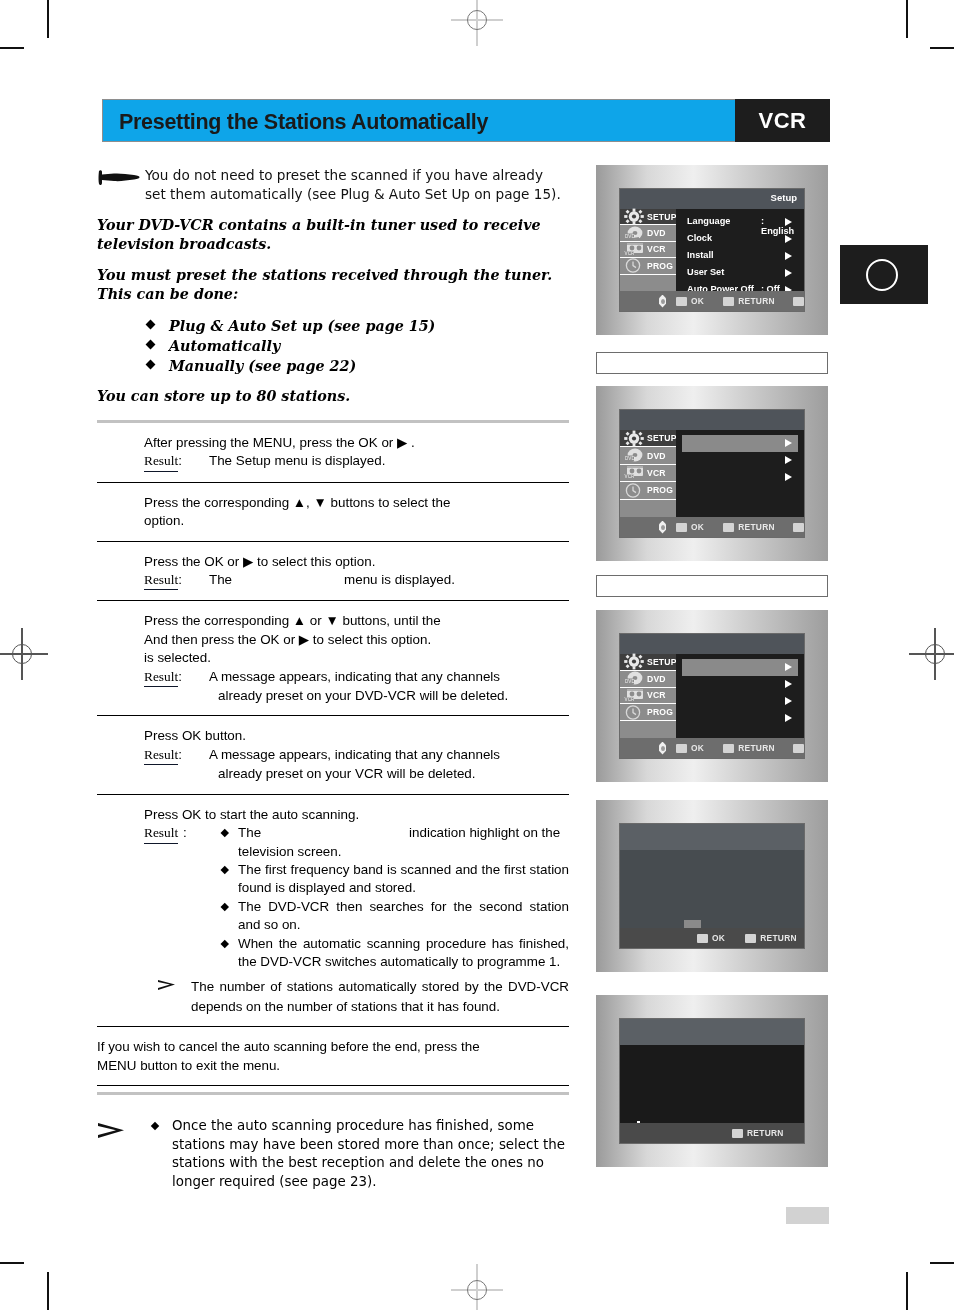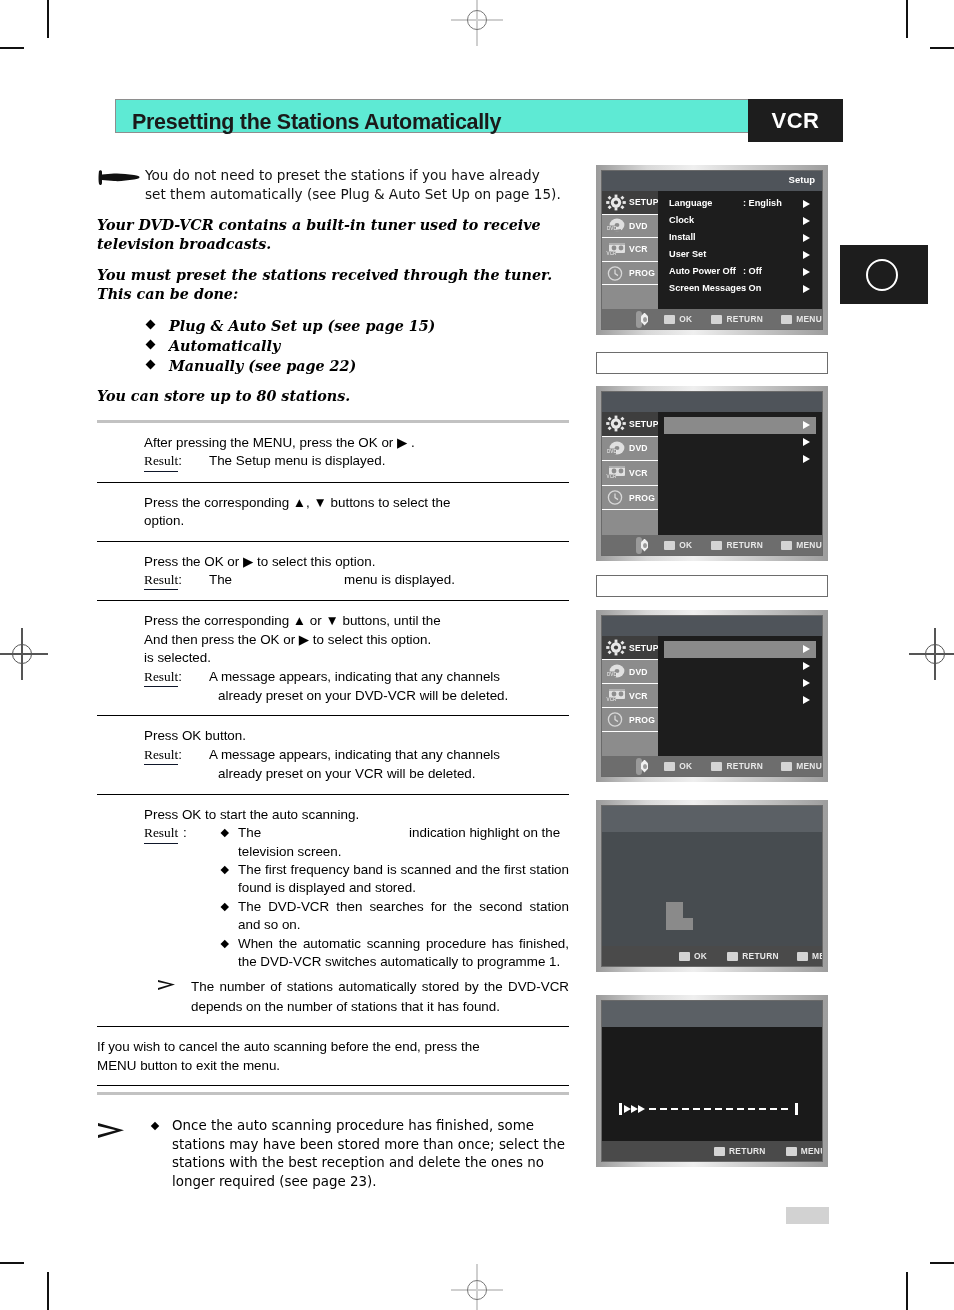--- a/index.html
+++ b/index.html
@@ -9,22 +9,22 @@
   
   .cropmark{position:absolute;background:#111;}
   .regmark{position:absolute;width:34px;height:34px;}
   .regmark .rv{position:absolute;left:16px;top:-9px;width:1.5px;height:52px;background:#555;}
   .regmark .rh{position:absolute;top:16px;left:-9px;width:52px;height:1.5px;background:#555;}
   .regmark .rc{position:absolute;left:7px;top:7px;width:18px;height:18px;border:1.4px solid #555;border-radius:50%;background:transparent;}
   .regmark.soft .rv,.regmark.soft .rh{background:#cfcfcf;}
   .regmark.soft .rc{border-color:#777;}
 
   
-  .header{position:absolute;left:115px;top:99px;width:728px;height:34px;
-          background:#5eead4;border:1px solid #8e8e8e;box-sizing:border-box;}
+  .header{position:absolute;left:102px;top:99px;width:728px;height:43px;
+          background:#0ea5e9;border:1px solid #8e8e8e;box-sizing:border-box;}
   .header .htitle{position:absolute;left:16px;top:10px;font-size:21.5px;font-weight:bold;
           letter-spacing:-.3px;color:#1a1a1a;}
   .header .hbadge{position:absolute;right:-1px;top:-1px;width:95px;height:43px;background:#1d1d1d;
           color:#fff;font-size:22px;font-weight:bold;display:flex;align-items:center;justify-content:center;
           letter-spacing:.5px;}
 
   
   .thumbindex{position:absolute;left:840px;top:245px;width:88px;height:59px;background:#1d1d1d;}
   .thumbindex .circ{position:absolute;left:26px;top:14px;width:28px;height:28px;border:2px solid #fff;border-radius:50%;}
 
@@ -64,21 +64,21 @@
   .finalnote{position:relative;margin-top:22px;padding-left:47px;}
   .finalnote .agl{position:absolute;left:0px;top:4px;}
   .finalnote .fbody{position:relative;padding-left:28px;
       font-family:"DejaVu Sans",sans-serif;font-size:13.4px;line-height:18.6px;}
   .finalnote .fbody .dia{position:absolute;left:8px;top:6px;width:6px;height:6px;background:#000;transform:rotate(45deg);}
 
   
   .osdwrap{position:absolute;}
   .osd{position:relative;width:100%;height:100%;box-sizing:border-box;
        background:linear-gradient(90deg,#9a9a9a 0%,#d8d8d8 22%,#efefef 42%,#cfcfcf 64%,#9d9d9d 100%);
-       padding:5px;text-decoration:underline;}
+       padding:23px;text-decoration:underline;}
   .osdin{position:relative;width:100%;height:100%;background:#2b2b2b;box-sizing:border-box;
          border:1px solid #6a6a6a;overflow:hidden;}
   .osd-title{position:absolute;left:0;top:0;right:0;height:20px;background:#4f545a;}
   .osd-title .tlab{position:absolute;right:7px;top:3px;color:#fff;font-size:9.5px;font-weight:bold;}
   .osd-sidebar{position:absolute;left:0;top:20px;bottom:20px;width:56px;background:#8c8c8c;}
   .sb-item{position:relative;height:20%;box-sizing:border-box;border-bottom:1px solid #fff;
            display:flex;align-items:center;}
   .sb-item:last-child{border-bottom:none;margin-top:20px;}
   .sb-item.sel{background:#3e3e3e;}
   .sb-ico{width:22px;height:17px;margin-left:3px;position:relative;flex:0 0 auto;}
@@ -163,21 +163,21 @@
 <div class="pagenumbox"></div>
 
 <div class="leftcol">
 
   <div class="notehand">
     <svg class="handglyph" viewBox="0 0 44 20">
       <path d="M2 3 C2 3 1 10 2 16 C3 18 5 17 5 15 L5 12 C9 12 13 13 17 13 C23 13.5 30 12.5 37 11.6
                C41 11.1 42.5 10.2 42.5 9.3 C42.5 8.4 41 7.6 37 7.1 C30 6.2 23 5.2 17 5.6
                C13 5.8 9 6.6 5 6.6 L5 4 C5 2 3 1.5 2 3 Z" fill="#111"></path>
     </svg>
-    <div class="noteline">You do not need to preset the stations if you have already</div>
+    <div class="noteline">You do not need to preset the scanned if you have already</div>
     <div class="noteline">set them automatically (see Plug &amp; Auto Set Up on page 15).</div>
   </div>
 
   <div class="bodyital">Your DVD-VCR contains a built-in tuner used to receive television broadcasts.</div>
   <div class="bodyital">You must preset the stations received through the tuner. This can be done:</div>
 
   <ul class="bullist">
     <li><span class="dia"></span><span>Plug &amp; Auto Set up (see page 15)</span></li>
     <li><span class="dia"></span><span>Automatically</span></li>
     <li><span class="dia"></span><span>Manually  (see page 22)</span></li>

